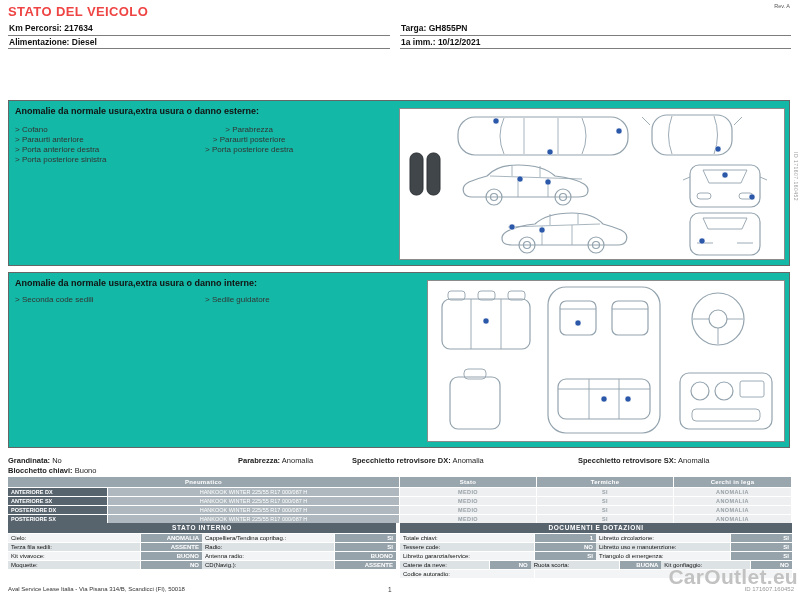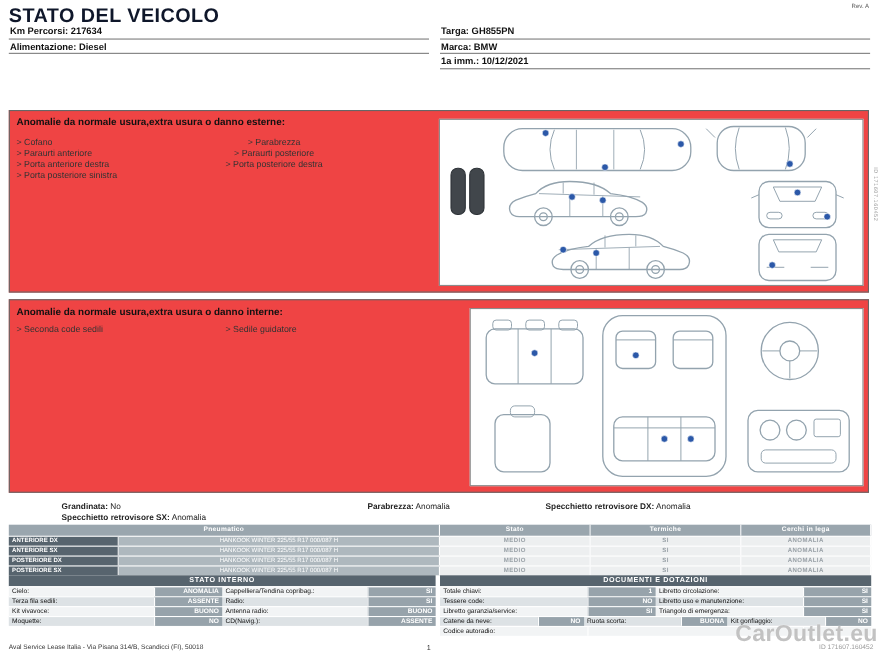--- a/index.html
+++ b/index.html
@@ -4,46 +4,46 @@
 <style>
   * { box-sizing: border-box; margin: 0; padding: 0; }
   html,body { width: 800px; height: 600px; }
   body {
     position: relative;
     background: #ffffff;
     font-family: "Liberation Sans", sans-serif;
     color: #111;
     overflow: hidden;
   }
-  .report-title { position:absolute; left:8px; top:4px; font-size:18px; font-weight:bold; color:#0f172a; letter-spacing:.4px; }
+  .report-title { position:absolute; left:8px; top:4px; font-size:13px; font-weight:bold; color:#ef4444; letter-spacing:.4px; }
   .rev { position:absolute; right:10px; top:3px; font-size:5.5px; color:#555; }
 
   .info-left  { position:absolute; left:8px;  top:22px; width:382px; }
   .info-right { position:absolute; left:400px; top:22px; width:391px; }
   .kv-row { border-bottom:1px solid #7d7d7d; padding:2px 1px 1px; font-size:8.5px; line-height:9.5px; }
   .kv-row.wrap { padding-right:60px; }
   .kv-label { font-weight:bold; }
   .kv-value { font-weight:bold; }
 
-  .section { position:absolute; left:8px; width:782px; border:1px solid #666; background:#ef4444; }
+  .section { position:absolute; left:8px; width:782px; border:1px solid #666; background:#14b8a6; }
   .sec-ext { top:100px; height:166px; }
   .sec-int { top:272px; height:176px; }
   .sec-title { position:absolute; left:6px; top:5px; font-size:9px; font-weight:bold; }
   .dmg-list { position:absolute; top:24px; font-size:8px; color:#333; line-height:10px; }
   .dmg-list div::before { content:"> "; }
   .col1 { left:6px; }
   .col2 { left:196px;text-align:center; }
   .sec-int .dmg-list { top:22px; }
 
   .diagram-box { position:absolute; border:1px solid #8b8b8b; background:#fff; }
   .ext-box { left:390px; top:7px; width:386px; height:152px; }
   .int-box { left:418px; top:7px; width:358px; height:162px; }
 
   .status-lines { position:absolute; left:8px; top:456px; width:784px; font-size:7.5px; line-height:10px; color:#222; }
-  .st-pair { display:inline-block;margin-left:48px; }
+  .st-pair { display:inline-block; }
   .stw0 { width:230px; } .stw1 { width:114px; } .stw2 { width:226px; }
   .st-label { font-weight:bold; }
 
   .tyre-table { position:absolute; left:8px; top:477px; width:784px; font-size:5.5px; }
   .t-header, .t-row { display:flex; }
   .t-header { height:10px; line-height:10px; }
   .t-row { height:9px; line-height:8px; border-top:1px solid #fff; }
   .th { background:#9aa6ae; color:#fff; text-align:center; font-weight:bold; font-size:6px; letter-spacing:.3px; border-right:1px solid #fff; }
   .c-pneu { width:392px; } .c-stato, .c-term { width:137px; } .c-cerchi { flex:1; }
   .td { border-right:1px solid #fff; }
@@ -77,21 +77,20 @@
 <div class="report-title">STATO DEL VEICOLO</div>
 <div class="rev">Rev. A</div>
 
 <div class="info-left">
   <div class="kv-row"><span class="kv-label">Km Percorsi:</span> <span class="kv-value">217634</span></div>
   <div class="kv-row"><span class="kv-label">Alimentazione:</span> <span class="kv-value">Diesel</span></div>
 </div>
 
 <div class="info-right">
   <div class="kv-row"><span class="kv-label">Targa:</span> <span class="kv-value">GH855PN</span></div>
-  <div class="kv-row"><span class="kv-label">Marca:</span> <span class="kv-value">BMW</span></div>
   <div class="kv-row"><span class="kv-label">1a imm.:</span> <span class="kv-value">10/12/2021</span></div>
 </div>
 
 <div class="section sec-ext">
   <div class="sec-title">Anomalie da normale usura,extra usura o danno esterne:</div>
   <div class="dmg-list col1">
     <div>Cofano</div>
     <div>Paraurti anteriore</div>
     <div>Porta anteriore destra</div>
     <div>Porta posteriore sinistra</div>

